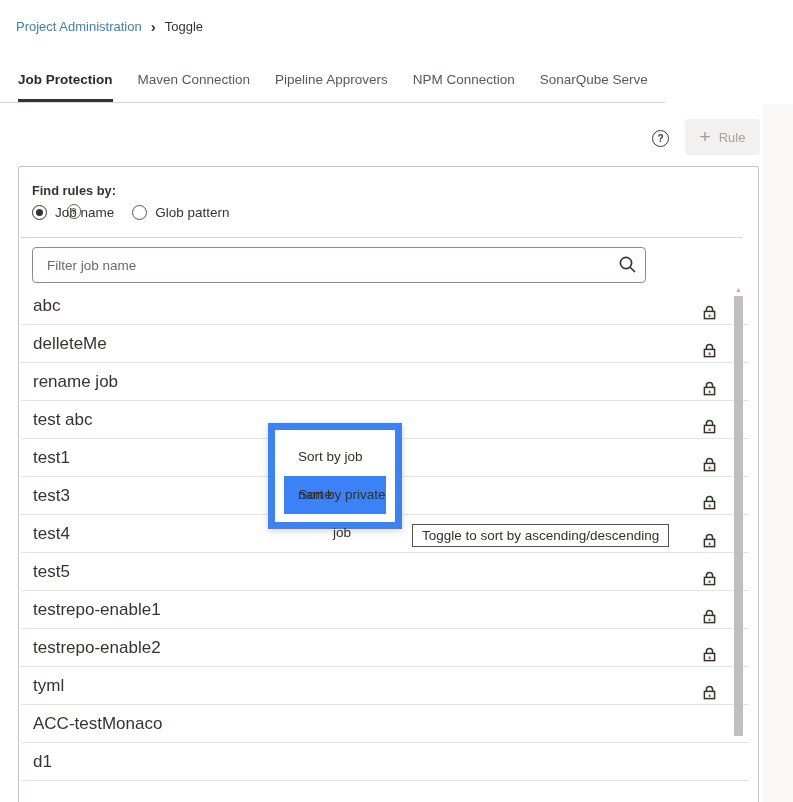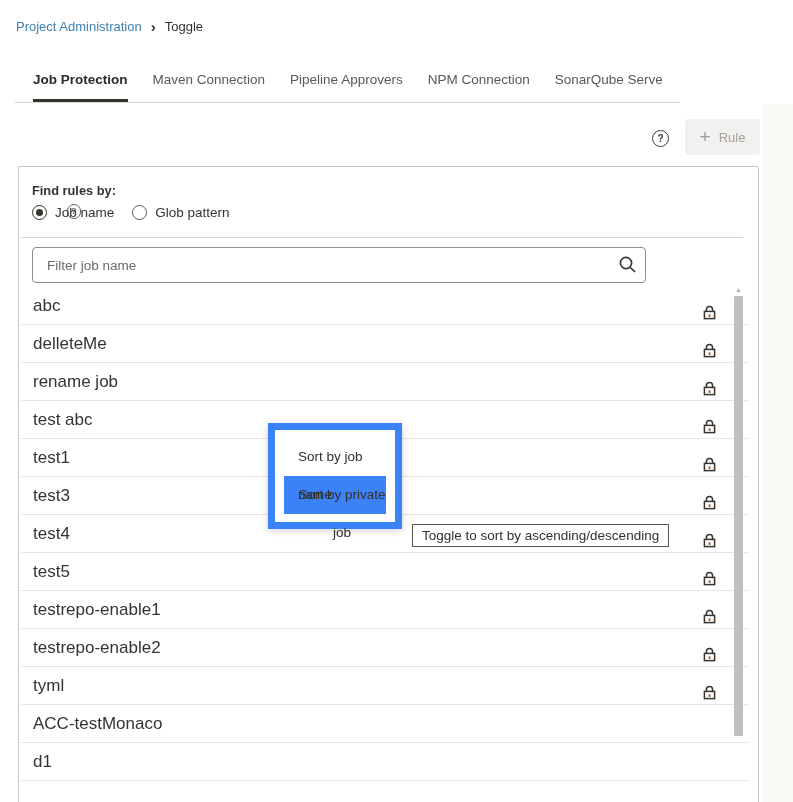--- a/index.html
+++ b/index.html
@@ -7,21 +7,21 @@
     width:793px;height:802px;overflow:hidden;background:#ffffff;
     font-family:"Liberation Sans", sans-serif;color:#37332f;position:relative;
   }
   
   .breadcrumb{position:absolute;left:16px;top:18px;display:flex;align-items:center;gap:9px;font-size:13px;}
   .crumb-link{color:#3f7fb2;cursor:pointer;}
   .crumb-sep{color:#3a3632;font-size:15px;font-weight:600;line-height:1;padding-top:1px;}
   .crumb-current{color:#37332f;}
   
   .tab-bar{position:absolute;left:0;top:59px;width:665px;height:44px;border-bottom:1px solid #d8d5d1;
-    display:flex;padding-left:18px;gap:25px;box-sizing:border-box;overflow:hidden;white-space:nowrap;margin-left:15px;}
+    display:flex;padding-left:18px;gap:25px;box-sizing:border-box;overflow:hidden;white-space:nowrap;}
   .tab{display:flex;align-items:center;font-size:13.5px;color:#5c5853;border-bottom:3px solid transparent;
     box-sizing:border-box;cursor:pointer;flex:0 0 auto;}
   .tab-active{color:#2e2a26;font-weight:bold;border-bottom-color:#36322e;}
   
   .help-circle{position:absolute;left:652px;top:130px;width:15px;height:15px;border:1.5px solid #3b3733;
     border-radius:50%;display:flex;align-items:center;justify-content:center;font-size:10px;font-weight:bold;
     color:#3b3733;cursor:pointer;background:#fff;}
   .rule-btn{position:absolute;left:685px;top:119px;width:75px;height:36px;background:#f2f1ef;border:none;
     border-radius:4px;display:flex;align-items:center;justify-content:center;gap:8px;cursor:default;}
   .rule-plus{font-size:19px;font-weight:300;color:#9f9b96;line-height:1;margin-top:-2px;}

